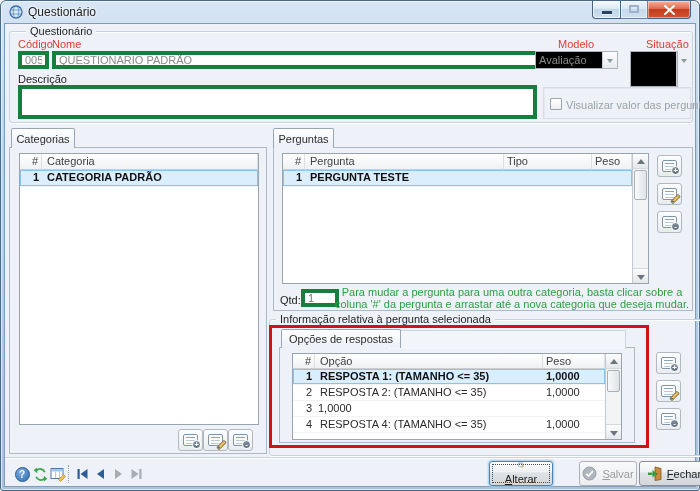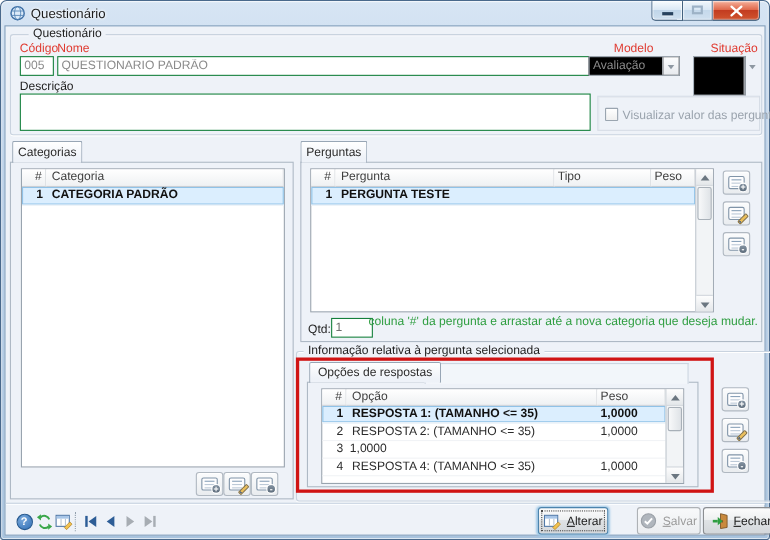--- a/index.html
+++ b/index.html
@@ -36,21 +36,21 @@
 
   
   .group { position:absolute; border:1px solid #c9d3df; border-radius:3px;
     box-shadow:inset 0 1px 0 #fff, 0 1px 0 #fff; }
   .group-label { position:absolute; top:-7px; left:16px; background:#eef2f8;
     padding:0 4px; font-size:11px; color:#1f1f1f; white-space:nowrap; }
 
   .red-label { position:absolute; font-size:11px; color:var(--accent-red,#e03c32); white-space:nowrap; }
   .blk-label { position:absolute; font-size:11px; color:#1f1f1f; white-space:nowrap; }
 
-  .tbox { position:absolute; border:1px solid #15803d; background:#fff; font-size:11px;
+  .tbox { position:absolute; border:4px solid #15803d; background:#fff; font-size:11px;
     padding:0 3px; font-family:"Liberation Sans",sans-serif; color:#8b8b8b; }
   textarea.tbox { resize:none; }
 
   .combo { position:absolute; border:1px solid #aab4be; background:#000000; display:flex; }
   .combo .val { flex:1; font-size:11px; color:#8b8b8b; line-height:16px; padding-left:3px;
     overflow:hidden; white-space:nowrap; }
   .combo .dd { width:15px; border-left:1px solid #c9ced4;
     background:linear-gradient(#fcfdfe,#e7eaee); position:relative; }
   .combo .dd::after { content:""; position:absolute; left:4px; top:7px;
     border:3px solid transparent; border-top:4px solid #8e98a2; }
@@ -271,20 +271,21 @@
           </span>
       </div>
       <div class="gbtn" style="left:383px;top:63px;">
         <span class="gicon">
             <span class="gbadge">-</span>
           </span>
       </div>
       <span class="blk-label" style="left:6px;top:146px;">Qtd:</span>
       <input class="tbox" style="left: 27px; top: 141px; width: 38px; height: 18px; color: rgb(112, 112, 112);" readonly="" value="1">
       <div class="hint" style="left:60px;top:138px;width:356px;">
+        <div>Para mudar a pergunta para uma outra categoria, basta clicar sobre a</div>
         <div>coluna '#' da pergunta e arrastar até a nova categoria que deseja mudar.</div>
       </div>
     </div>
 
     <div class="group" style="left:264px;top:295px;width:476px;height:137px;">
       <span class="group-label" style="left:6px;">Informação relativa à pergunta selecionada</span>
       <div class="tab" style="left:11px;top:9px;height:19px;font-size:11px;">Opções de respostas</div>
       <div class="tab-rest" style="left:116px;top:10px;width:240px;"></div>
       <div class="page" style="left:9px;top:27px;width:356px;height:96px;">
         <div class="grid small" style="left:12px;top:5px;width:330px;height:87px;">
@@ -379,21 +380,21 @@
         </svg>
       </div>
       <div class="tbtn" style="left:122px;">
         <svg width="13" height="12" viewBox="0 0 13 12">
           <polygon points="1.5,1 1.5,11 8.5,6" fill="#a7adb3"></polygon>
           <rect x="9.3" y="1" width="2.2" height="10" fill="#a7adb3"></rect>
         </svg>
       </div>
     </div>
 
-    <div class="btn focused" style="left:484px;width:64px;">
+    <div class="btn focused" style="left:484px;width:64px;flex-direction:column;">
       <svg width="16" height="16" viewBox="0 0 16 16">
         <rect x="1" y="2.5" width="12" height="10" fill="#fff" stroke="#5179a8"></rect>
         <rect x="1.5" y="3" width="11" height="2.5" fill="#a8c6e8"></rect>
         <line x1="5.5" y1="5.5" x2="5.5" y2="12" stroke="#b9c6d4"></line>
         <line x1="9.5" y1="5.5" x2="9.5" y2="12" stroke="#b9c6d4"></line>
         <polygon points="8.5,13.5 13.5,8.5 15.5,10.5 10.5,15.5" fill="#f2c24e" stroke="#b3862c" stroke-width="0.7"></polygon>
       </svg>
       <span><span class="accel">A</span><span>lterar</span></span>
     </div>
     <div class="btn disabled" style="left:574px;width:58px;">

